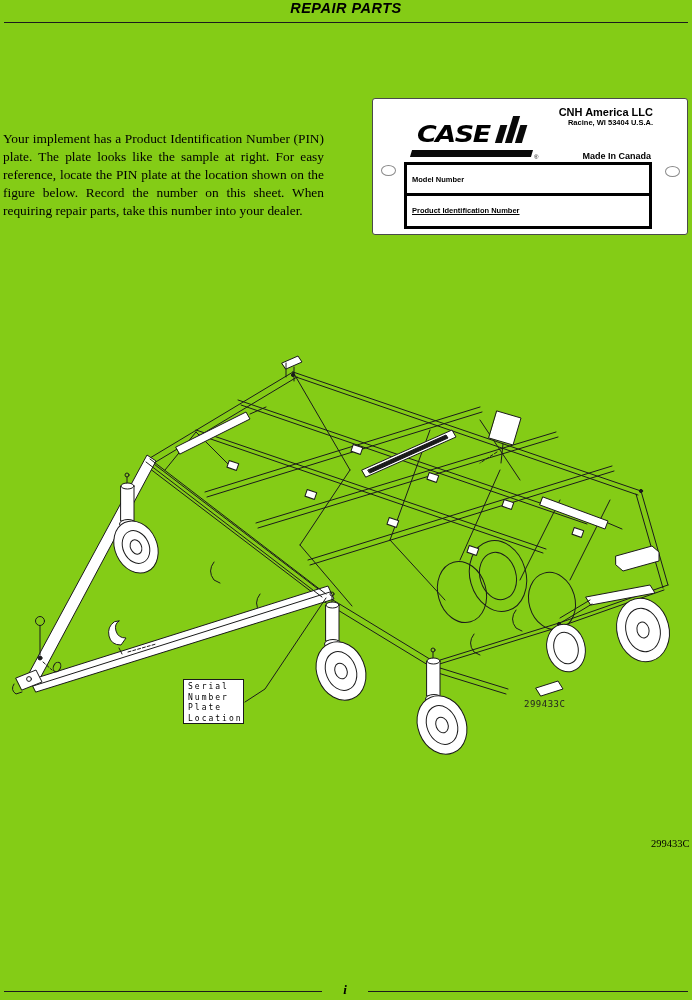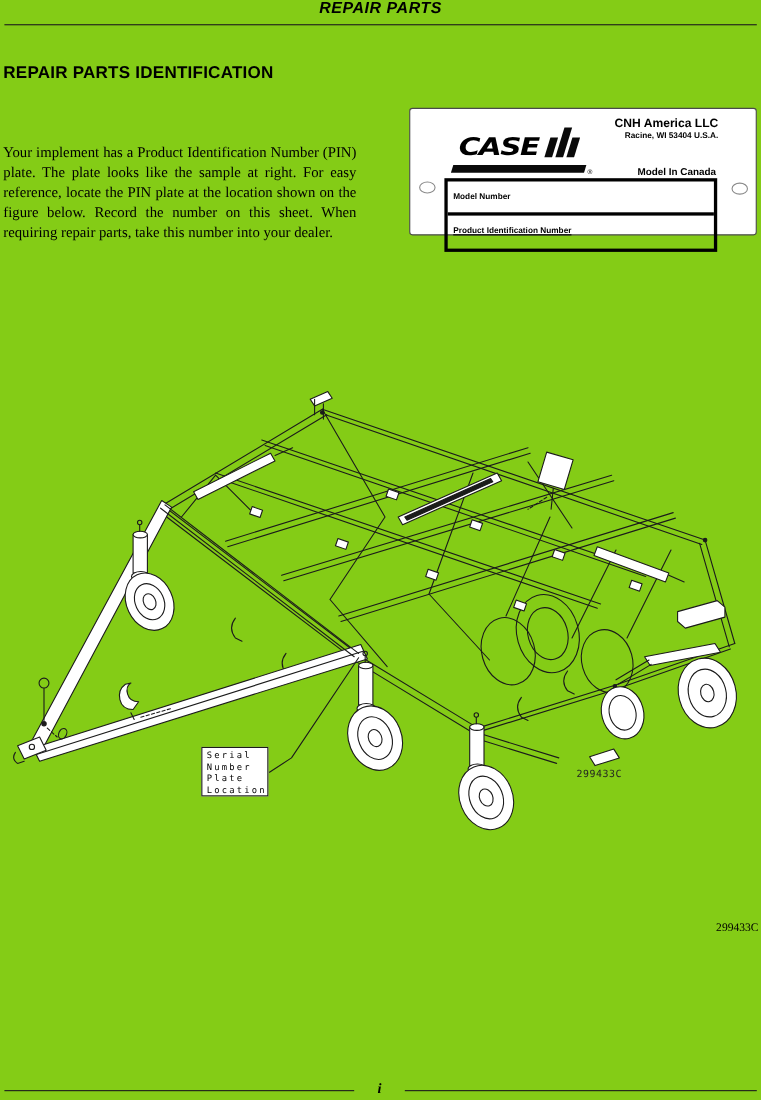--- a/index.html
+++ b/index.html
@@ -37,21 +37,21 @@
   }
   .body-text {
     position: absolute; left: 3px; top: 94px; width: 321px;
     font: 400 13.4px/18px "Liberation Serif", serif;
     text-align: justify;
     margin-top: 36px;
   }
   
   .pin-plate {
     position: absolute; left: 372px; top: 98px;
-    width: 316px; height: 116px;
+    width: 316px; height: 137px;
     border: 1.5px solid #4a4a4a;
     border-radius: 3px;
     background: #fff;
   }
   .plate-company {
     position: absolute; right: 34px; top: 7px;
     font: 700 11px "Liberation Sans", sans-serif;
     text-align: center; white-space: nowrap;
   }
   .plate-address {
@@ -118,37 +118,36 @@
   }
 </style>
 </head>
 <body>
 
 <div class="page">
 
   <div class="header-title">REPAIR PARTS</div>
   <div class="rule header-rule"></div>
 
-  <div class="section-heading">REPAIR PARTS IDENTIFICATION</div>
   <div class="body-text">Your implement has a Product Identification Number (PIN) plate.  The plate looks like the sample at right.  For easy reference, locate the PIN plate at the location shown on the figure below.  Record the number on this sheet.  When requiring repair parts, take this number into your dealer.</div>
 
   <div class="pin-plate">
     <div class="plate-company">CNH America LLC</div>
     <div class="plate-address">Racine, WI 53404  U.S.A.</div>
     <div class="case-logo">
       <div class="case-word">CASE</div>
       <div class="ih-bars">
         <div class="ih-bar b1"></div>
           <div class="ih-bar b2"></div>
           <div class="ih-bar b3"></div>
       </div>
       <div class="case-slab"></div>
       <div class="case-reg">®</div>
     </div>
-    <div class="plate-origin">Model In Canada</div>
+    <div class="plate-origin">Made In Canada</div>
     <div class="plate-hole hole-left"></div>
     <div class="plate-hole hole-right"></div>
     <div class="plate-box">
       <div class="plate-cell-model">
         <span>Model Number</span>
       </div>
       <div class="plate-cell-pin">
         <span>Product Identification Number</span>
       </div>
     </div>

